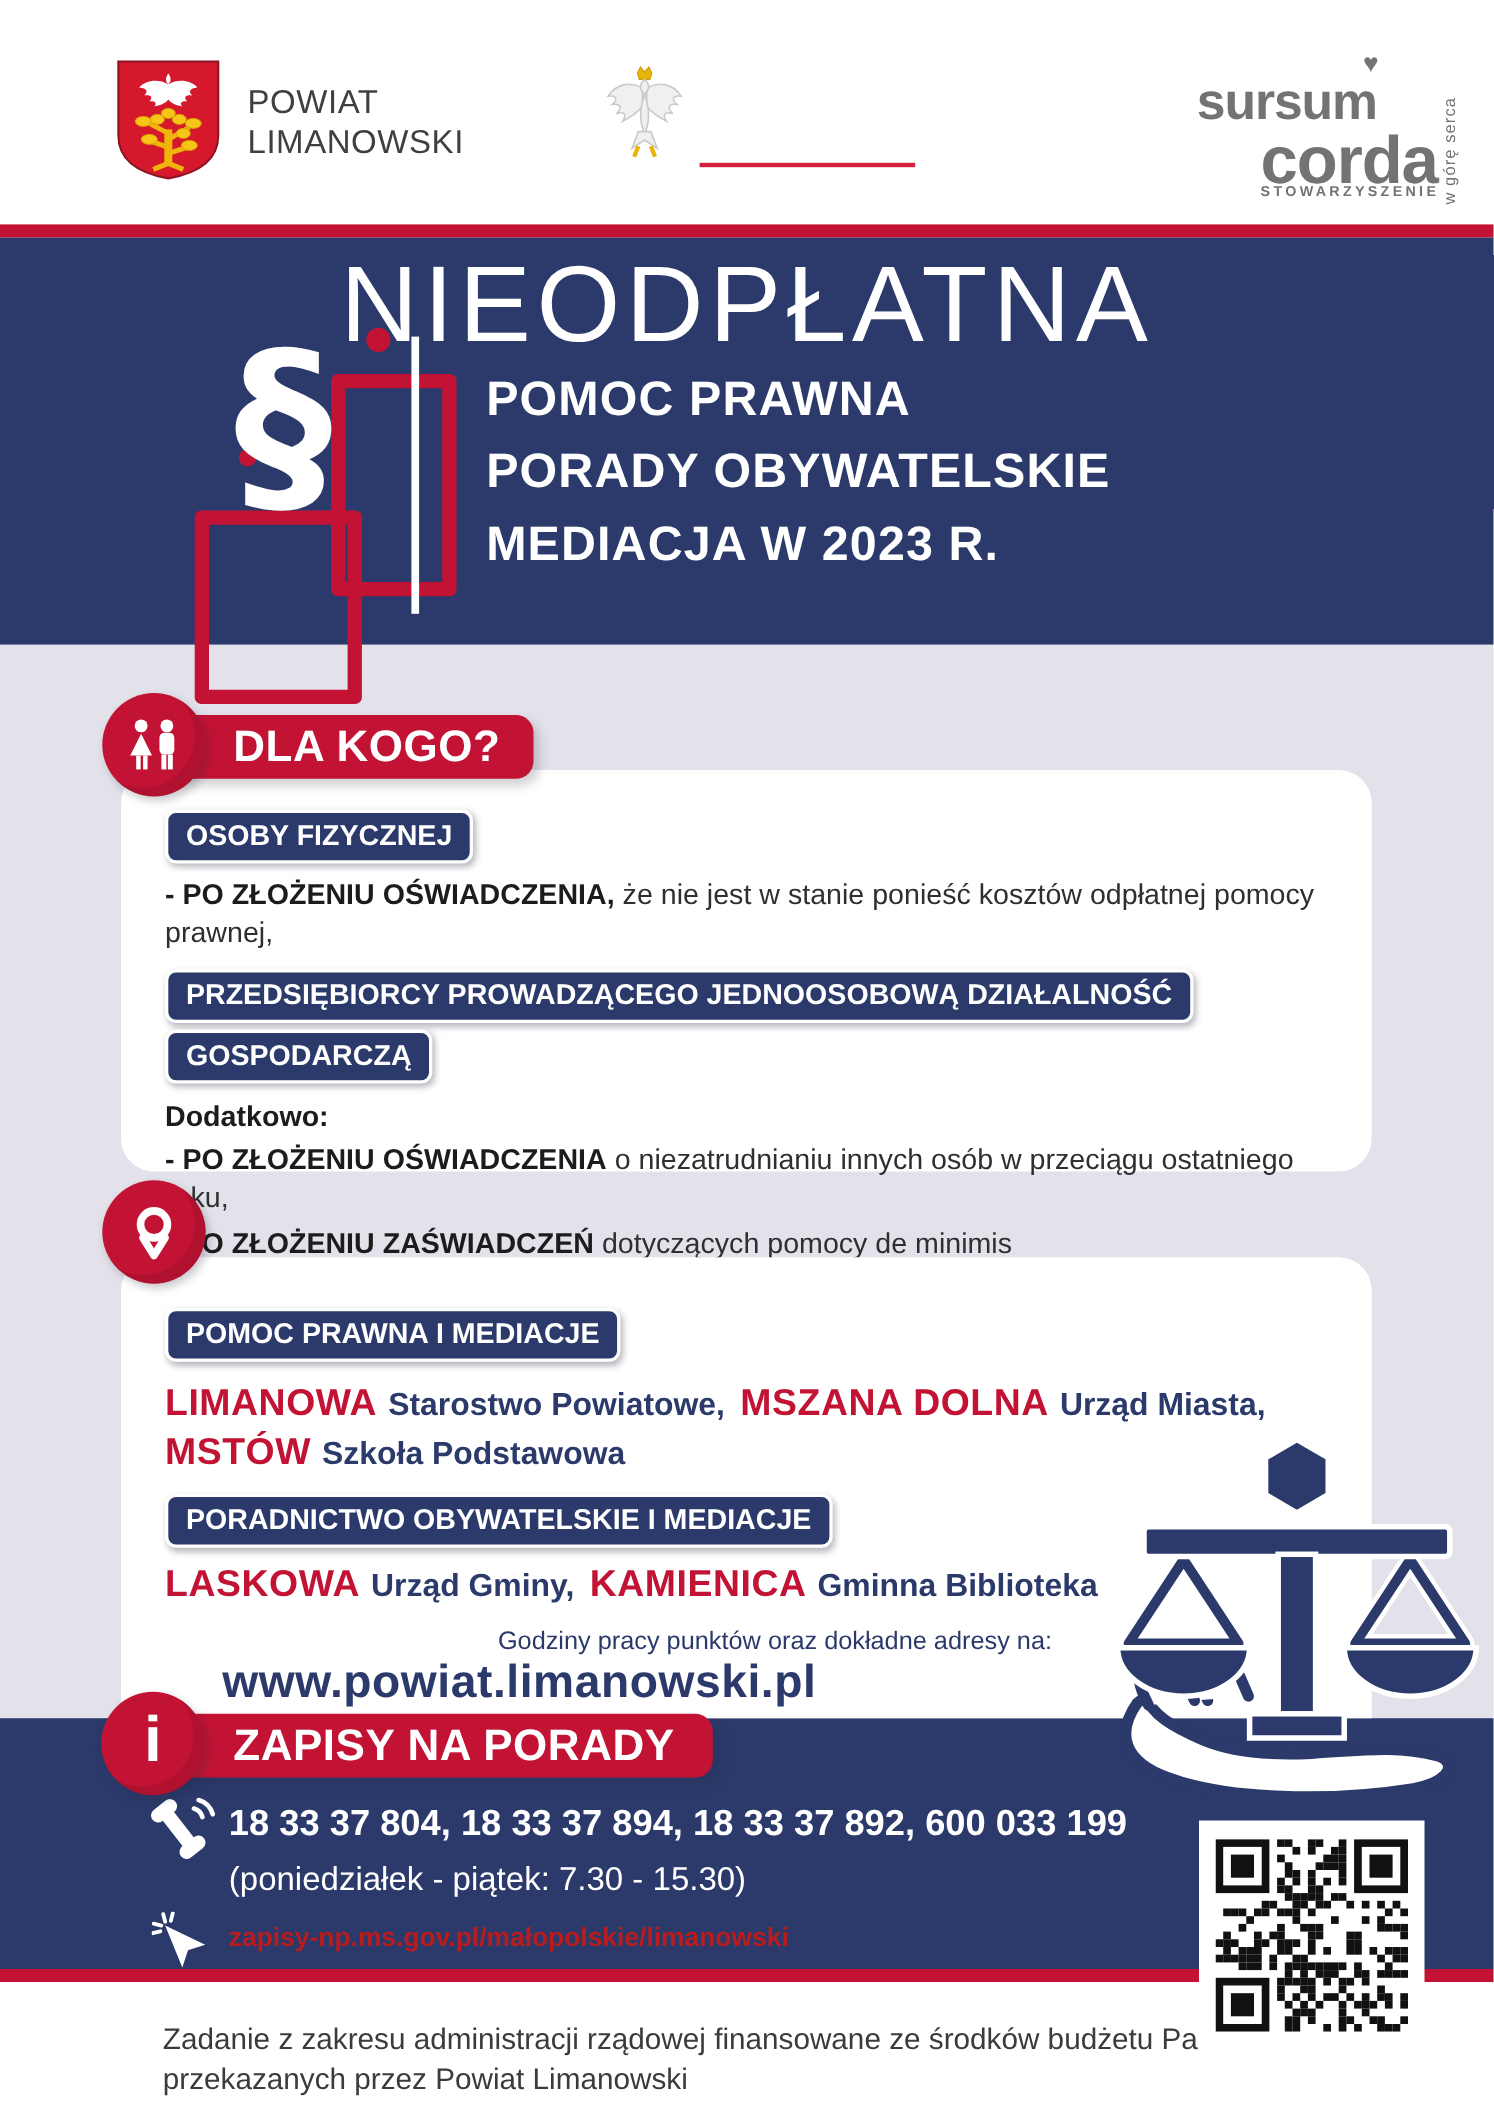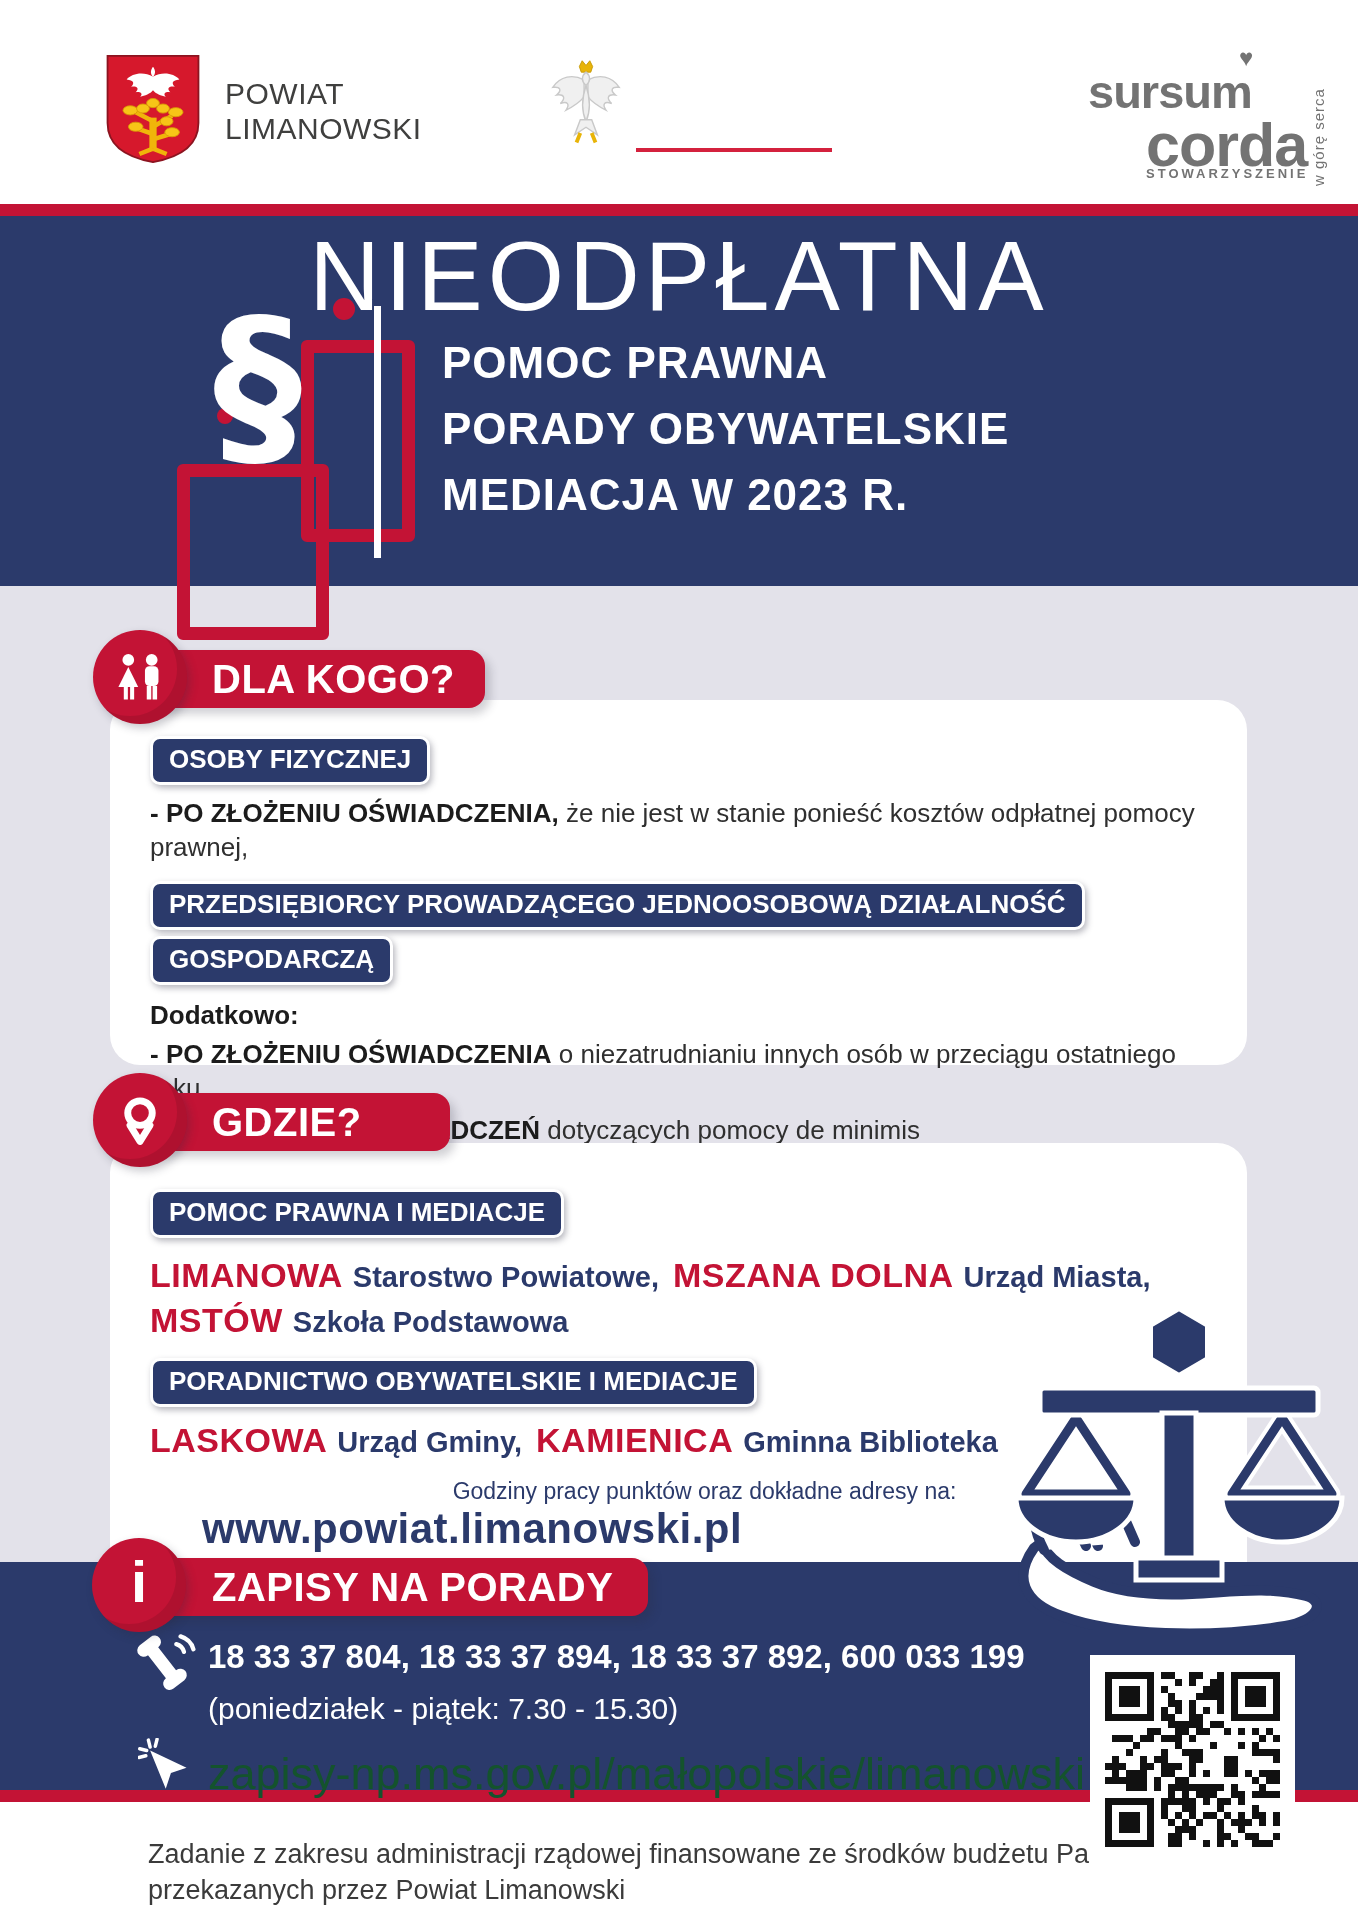--- a/index.html
+++ b/index.html
@@ -69,21 +69,21 @@
     display:flex;align-items:center;justify-content:center;z-index:7;
     box-shadow:inset -10px -8px 0 rgba(0,0,0,.10),3px 4px 8px rgba(40,40,60,.25);}
   .sec-pill{position:absolute;height:58px;background:#c31335;color:#fff;border-radius:16px;
     display:flex;align-items:center;padding-left:62px;box-sizing:border-box;z-index:6;
     font-size:40px;font-weight:bold;letter-spacing:.5px;box-shadow:5px 6px 10px rgba(40,40,60,.22);}
   .info-glyph{color:#fff;font-size:58px;font-weight:bold;line-height:1;margin-top:-6px;}
 
   
   .phones{position:absolute;left:208px;top:1638px;color:#fff;font-size:33px;font-weight:bold;white-space:nowrap;}
   .phone-hours{position:absolute;left:208px;top:1692px;color:#fff;font-size:30px;}
-  .signup-url{position:absolute;left:208px;top:1748px;color:#14532d;font-size:45px;font-weight:normal;}
+  .signup-url{position:absolute;left:208px;top:1748px;color:#b91c1c;font-size:24px;font-weight:bold;}
   .icon-abs{position:absolute;}
 
   
   .qr-patch{position:absolute;left:1090px;top:1655px;width:205px;height:210px;background:#fff;z-index:8;}
   .qr-patch svg{position:absolute;left:15px;top:17px;}
 
   
   .footer-text{position:absolute;left:148px;top:1836px;color:#3b3b3b;font-size:27px;line-height:1.35;}
 
   .scales-wrap{position:absolute;left:1000px;top:1296px;z-index:5;}
@@ -224,23 +224,20 @@
       <polygon points="17,16 6,38 28,38"></polygon>
       <rect x="12" y="38" width="4.5" height="14"></rect>
         <rect x="19" y="38" width="4.5" height="14"></rect>
       <circle cx="43" cy="8" r="6.5"></circle>
       <rect x="35.5" y="15" width="15" height="22" rx="5"></rect>
       <rect x="37.5" y="37" width="5" height="15"></rect>
         <rect x="44" y="37" width="5" height="15"></rect>
     </svg>
   </div>
 
-  <div class="sec-pill" style="left:150px;top:1093px;width:300px;">
-    <span>GDZIE?</span>
-  </div>
   <div class="sec-circle" style="left:93px;top:1073px;">
     <svg viewBox="0 0 60 70" width="46" height="54">
       <circle cx="30" cy="26" r="16" fill="none" stroke="#ffffff" stroke-width="9"></circle>
       <path d="M17,42 L30,63 L43,42" fill="none" stroke="#ffffff" stroke-width="9" stroke-linejoin="round" stroke-linecap="round"></path>
     </svg>
   </div>
 
   <div class="sec-pill" style="left:150px;top:1558px;width:498px;">
     <span>ZAPISY NA PORADY</span>
   </div>

